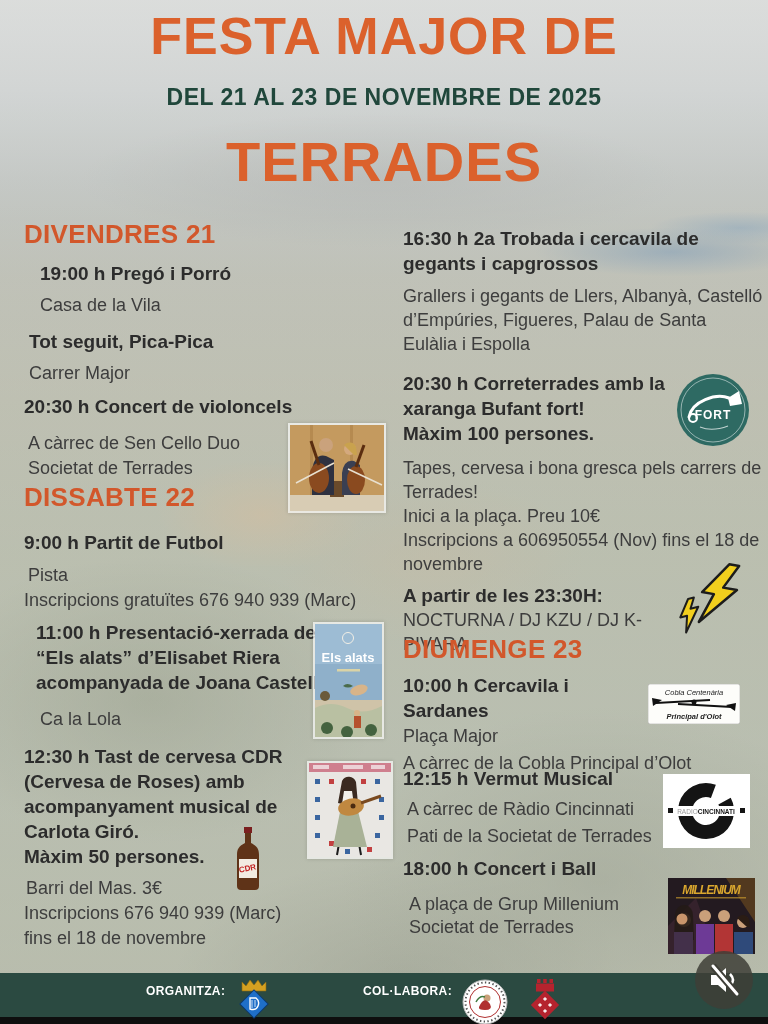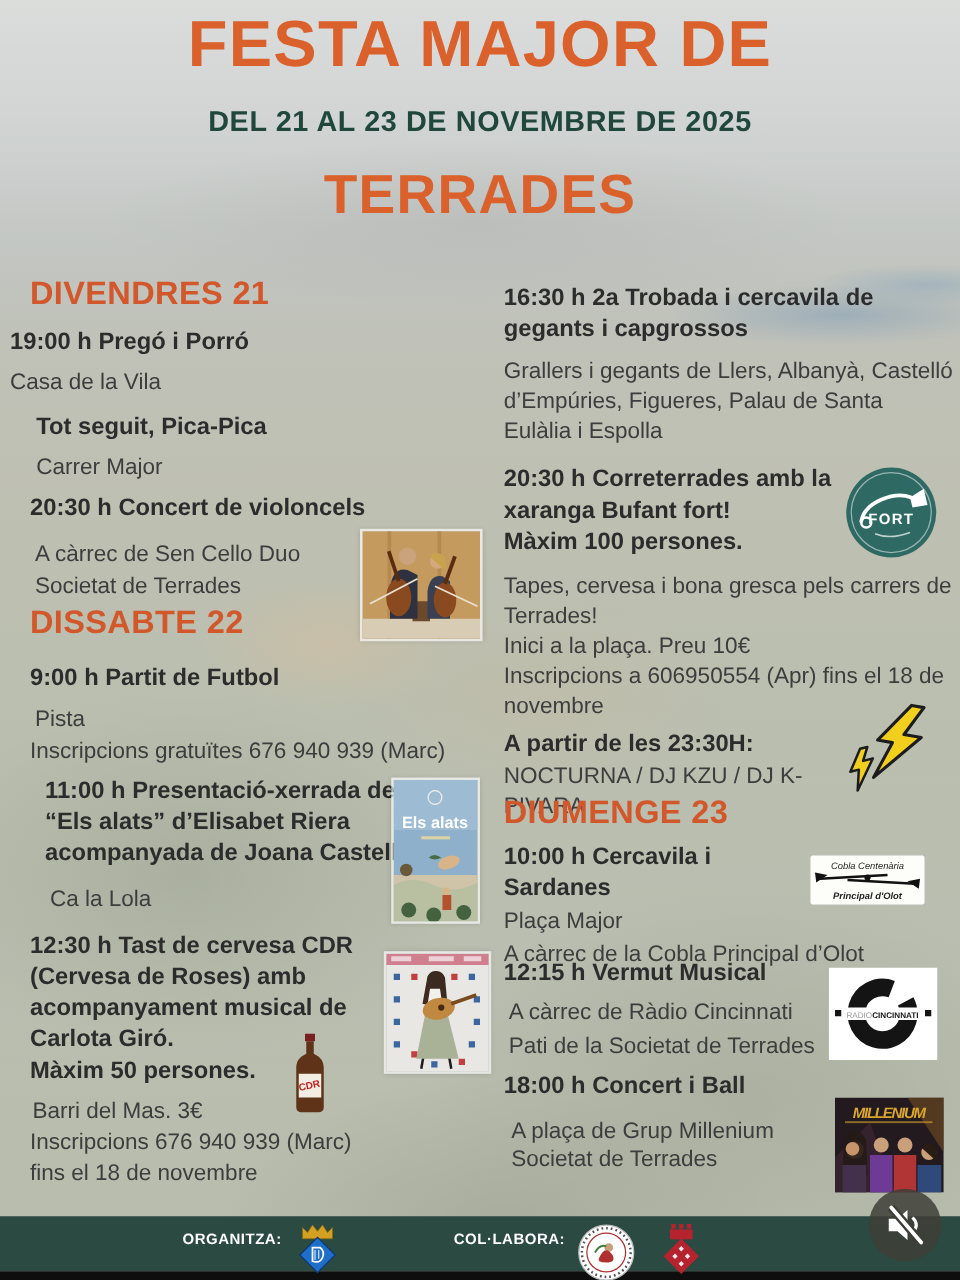--- a/index.html
+++ b/index.html
@@ -41,26 +41,26 @@
 
 <div id="poster">
 
   <div class="abs hdr" style="top:10px;">
     <span class="title-big">FESTA MAJOR DE</span>
   </div>
   <div class="abs hdr" style="top:84px;">
     <span class="date-line">DEL 21 AL 23 DE NOVEMBRE DE 2025</span>
   </div>
   <div class="abs hdr" style="top:134px;">
-    <span class="title-big" style="font-size:44px;">TERRADES</span>
+    <span class="title-big" style="font-size:56px;">TERRADES</span>
   </div>
 
   <div class="abs day lc" style="left:24px;top:219px;">DIVENDRES 21</div>
 
-  <div class="abs lc" style="left:8px;top:261px;width:372px;">
+  <div class="abs lc" style="left:40px;top:261px;width:372px;">
     <div class="title">19:00 h Pregó i Porró</div>
     <div class="detail mt7">Casa de la Vila</div>
   </div>
 
   <div class="abs lc" style="left:29px;top:329px;width:372px;">
     <div class="title">Tot seguit, Pica-Pica</div>
     <div class="detail mt7">Carrer Major</div>
   </div>
 
   <div class="abs lc" style="left:24px;top:394px;width:372px;">
@@ -93,21 +93,21 @@
   <div class="abs rc" style="left:403px;top:226px;width:352px;">
     <div class="title">16:30 h 2a Trobada i cercavila de gegants i capgrossos</div>
     <div class="detail mt8" style="width:362px;">Grallers i gegants de Llers, Albanyà, Castelló d’Empúries, Figueres, Palau de Santa Eulàlia i Espolla</div>
   </div>
 
   <div class="abs rc" style="left:403px;top:371px;width:362px;">
     <div class="title" style="width:292px;">20:30 h Correterrades amb la xaranga Bufant fort!</div>
     <div class="title">Màxim 100 persones.</div>
     <div class="detail mt10">Tapes, cervesa i bona gresca pels carrers de Terrades!</div>
     <div class="detail">Inici a la plaça. Preu 10€</div>
-    <div class="detail">Inscripcions a 606950554 (Apr) fins el 18 de novembre</div>
+    <div class="detail">Inscripcions a 606950554 (Nov) fins el 18 de novembre</div>
   </div>
 
   <div class="abs rc" style="left:403px;top:583px;width:300px;">
     <div class="title">A partir de les 23:30H:</div>
     <div class="detail">NOCTURNA / DJ KZU / DJ K-PIVARA</div>
   </div>
 
   <div class="abs day rc" style="left:403px;top:634px;">DIUMENGE 23</div>
 
   <div class="abs rc" style="left:403px;top:673px;width:360px;">

